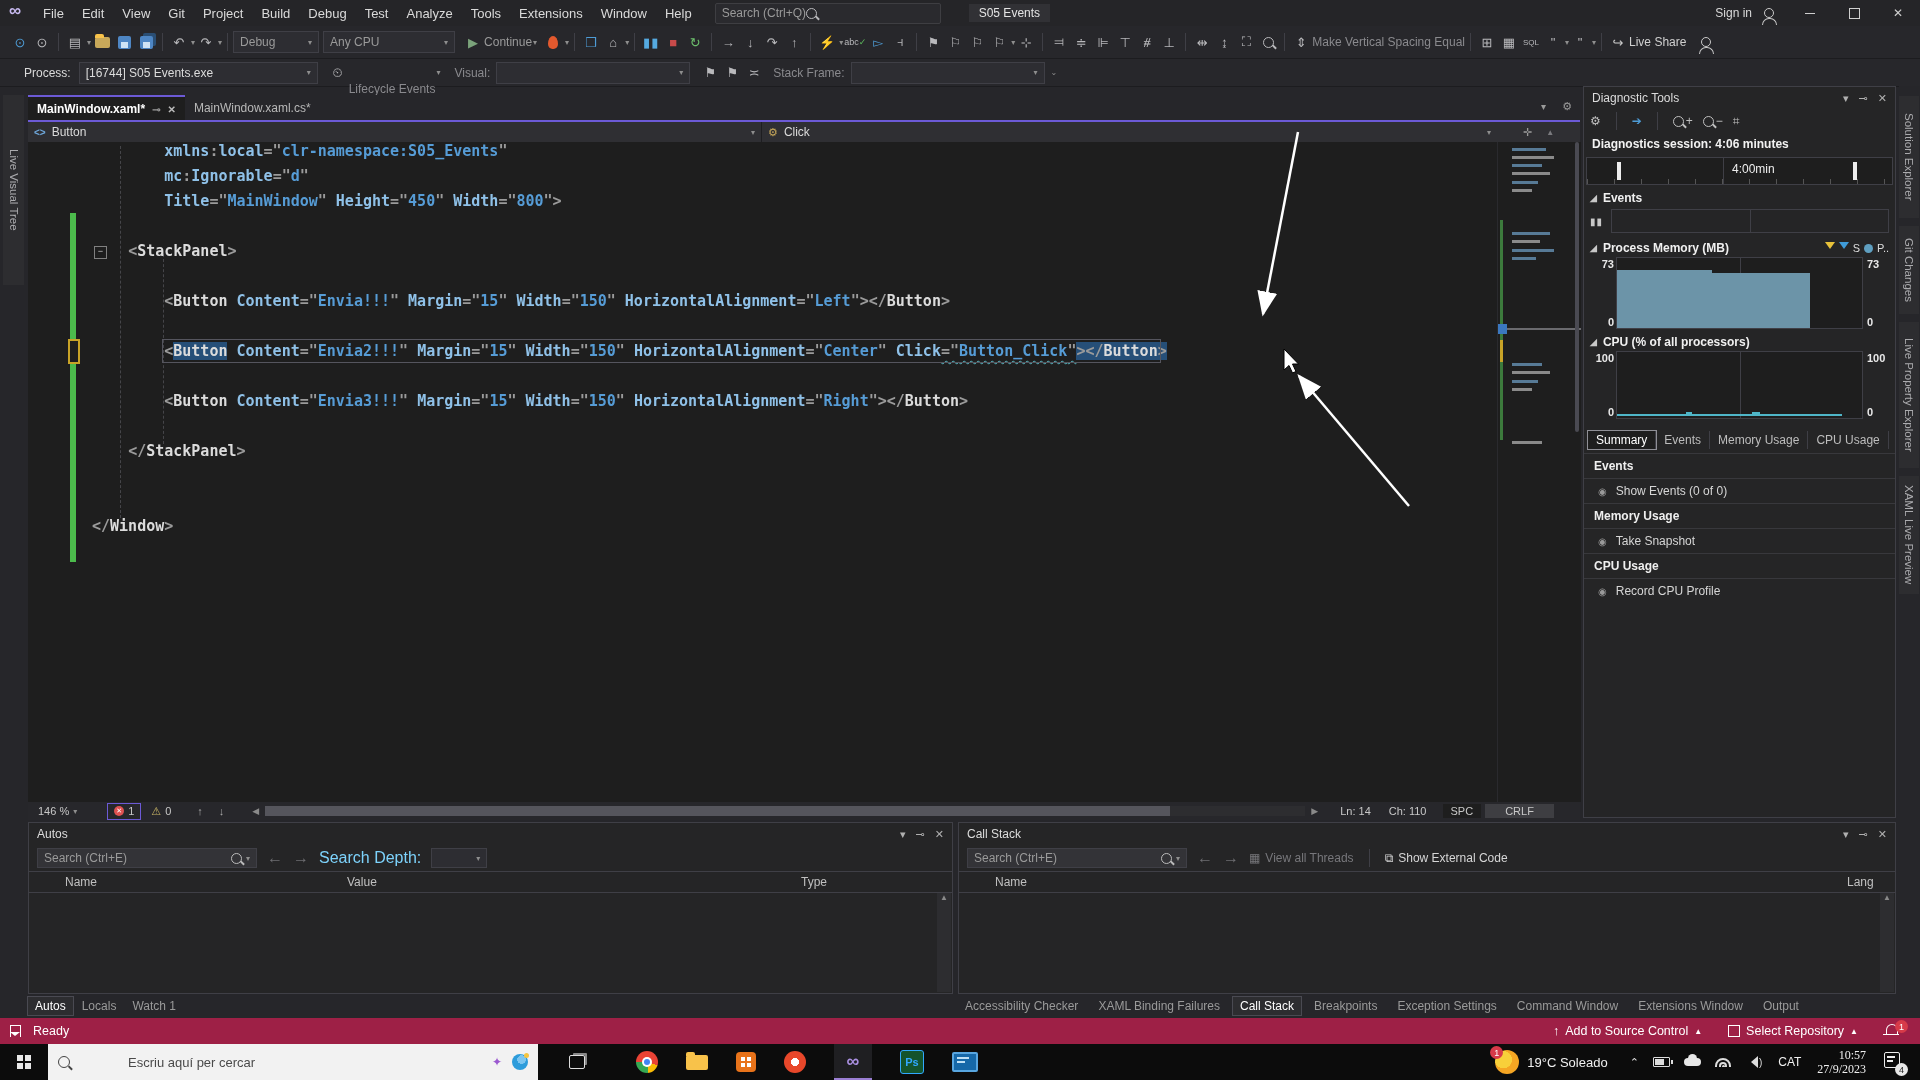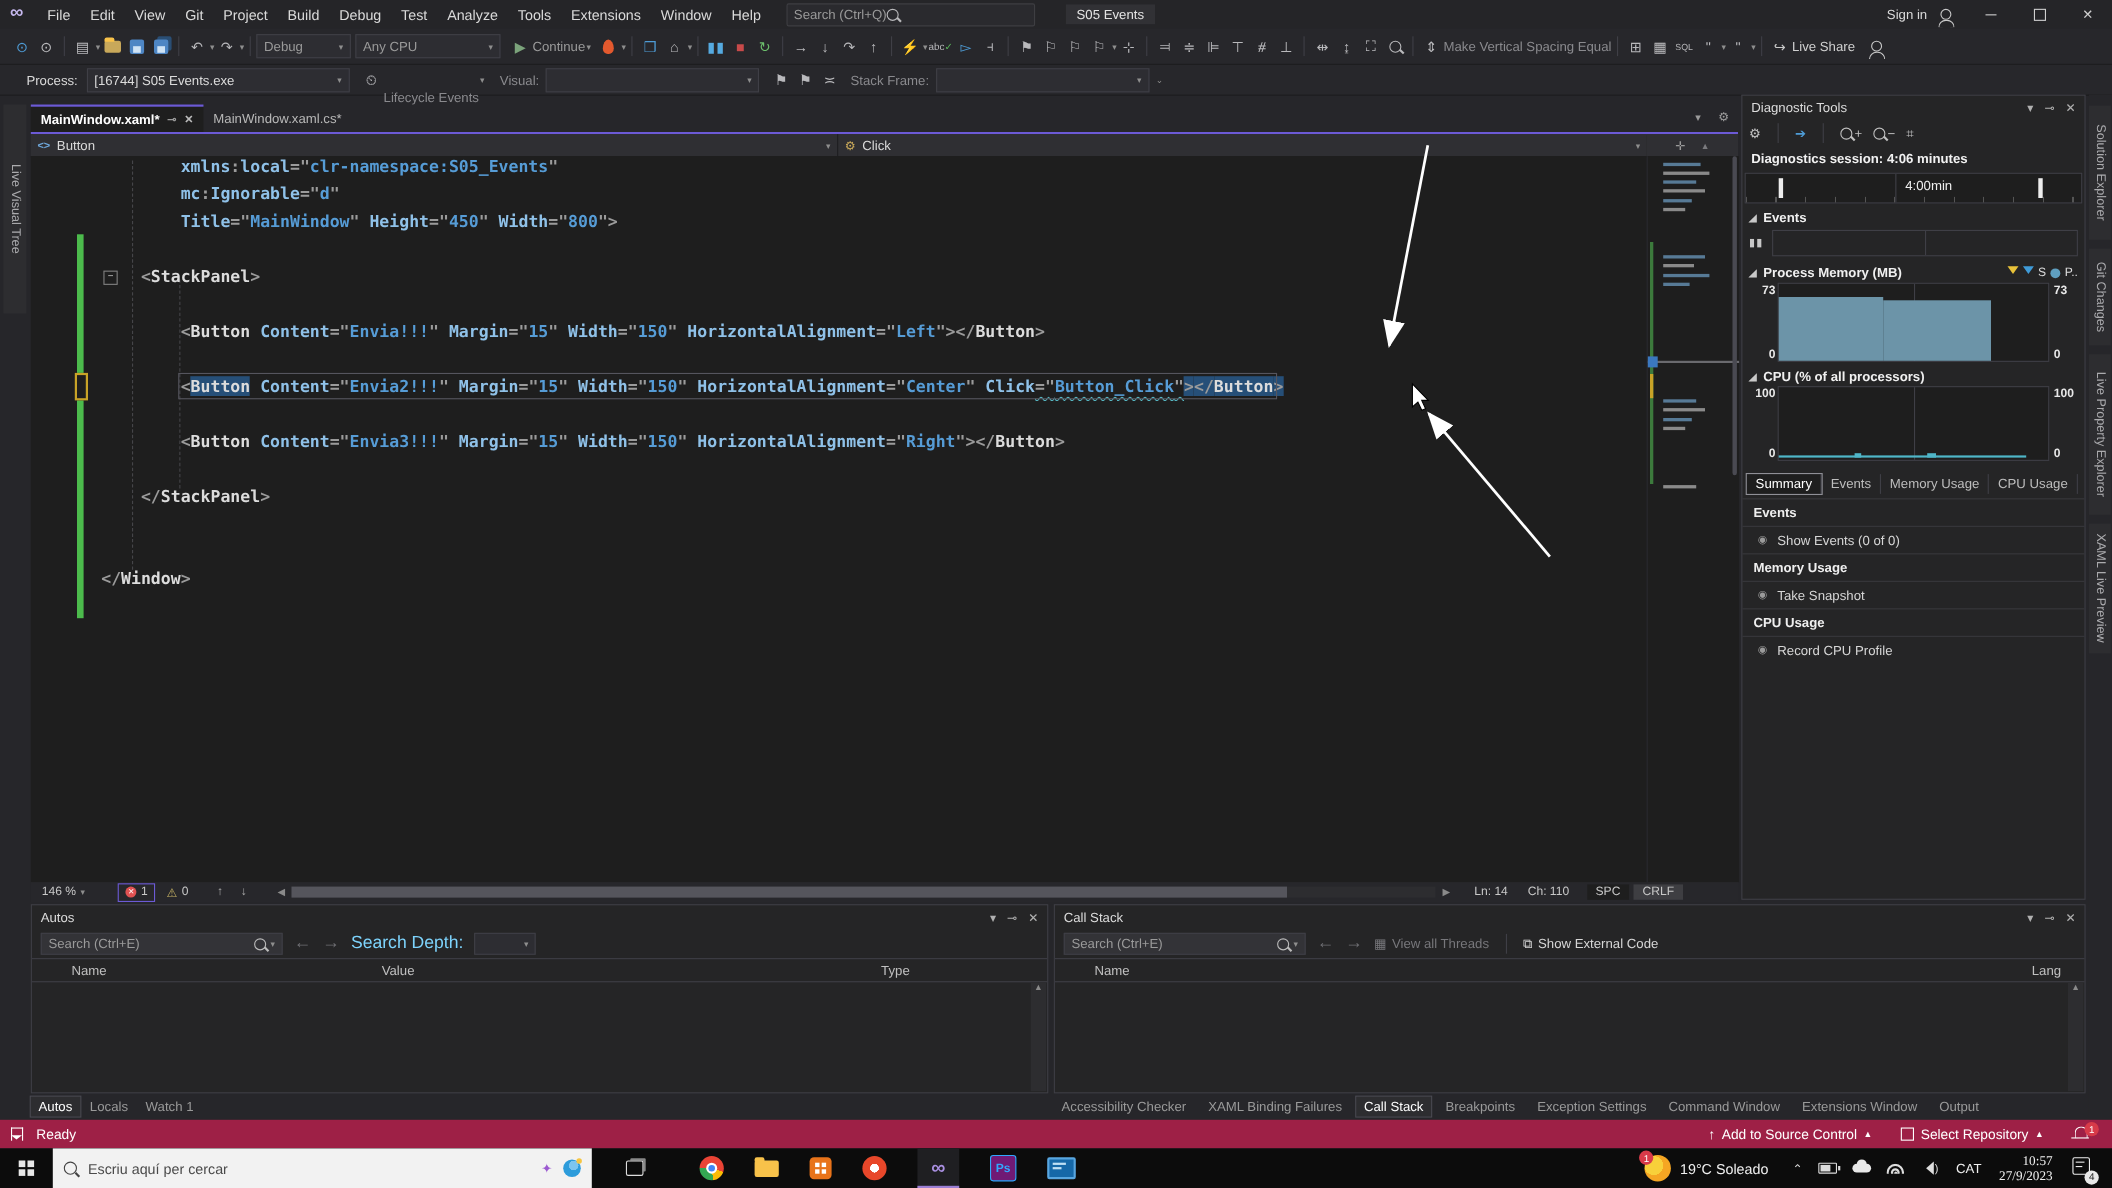--- a/index.html
+++ b/index.html
@@ -315,21 +315,21 @@
     <span style="margin-left:26px;color:#AAA;">↑</span>
     <span style="margin-left:16px;color:#AAA;">↓</span>
     <span style="margin-left:28px;color:#8A8A8A;font-size:9px;">◀</span>
     <div style="width:1040px;height:10px;background:#2D2D30;margin-left:6px;position:relative;">
       <div style="position:absolute;left:0;top:0;width:905px;height:10px;background:#55555C;"></div>
     </div>
     <span style="margin-left:6px;color:#8A8A8A;font-size:9px;">▶</span>
     <span style="margin-left:22px;">Ln: 14</span>
     <span style="margin-left:18px;">Ch: 110</span>
     <span style="margin-left:16px;background:#1E1E1E;padding:1px 8px;">SPC</span>
-    <span style="margin-left:4px;background:#3E3E42;padding:1px 8px;">CRLF</span>
+    <span style="margin-left:4px;background:#3E3E42;padding:1px 20px;">CRLF</span>
   </div>
 
   <div class="abs panel" style="left:1583px;top:86px;width:313px;height:732px;">
     <div class="panel-title">
       <span>Diagnostic Tools</span>
       <span class="pt-icons">
           <span>▾</span>
           <span>⊸</span>
           <span>✕</span>
         </span>
@@ -563,21 +563,21 @@
   <div class="abs row" style="left:0;top:1044px;width:1920px;height:36px;background:#0C0C0C;">
     <div style="width:48px;height:36px;display:flex;align-items:center;justify-content:center;">
       <span style="width:14px;height:14px;background:
         linear-gradient(#E8E8E8,#E8E8E8) 0 0/6px 6px no-repeat,
         linear-gradient(#E8E8E8,#E8E8E8) 8px 0/6px 6px no-repeat,
         linear-gradient(#E8E8E8,#E8E8E8) 0 8px/6px 6px no-repeat,
         linear-gradient(#E8E8E8,#E8E8E8) 8px 8px/6px 6px no-repeat;"></span>
     </div>
     <div class="row" style="width:490px;height:36px;background:#F2F2F2;padding:0 10px;gap:10px;box-sizing:border-box;">
       <span class="mag" style="color:#444;width:10px;height:10px;"></span>
-      <span style="color:#4A4A4A;font-size:13px;flex:1;">Escriu aquí per cercar</span>
+      <span style="color:#4A4A4A;font-size:13px;flex:1;margin-left:48px;">Escriu aquí per cercar</span>
       <span style="color:#9B59D0;font-size:12px;">✦</span>
       <span style="width:16px;height:16px;border-radius:50%;background:radial-gradient(circle at 60% 35%,#7CC5F0 0 30%,#2D9CDB 31% 100%);position:relative;">
           <span style="position:absolute;right:-1px;top:-1px;width:5px;height:5px;border-radius:50%;background:#F5C542;"></span>
         </span>
     </div>
     <div style="width:46px;height:36px;display:flex;align-items:center;justify-content:center;margin-left:16px;">
       <span style="width:14px;height:12px;border:1.5px solid #DDD;border-radius:2px;box-shadow:3px -3px 0 -1px #888;"></span>
     </div>
     <div class="row" style="gap:28px;margin-left:36px;">
       <span style="width:22px;height:22px;border-radius:50%;background:conic-gradient(#EA4335 0 30%,#FBBC05 30% 48%,#34A853 48% 75%,#EA4335 75%);position:relative;display:inline-block;">
@@ -585,21 +585,21 @@
           <span style="position:absolute;left:8px;top:8px;width:6px;height:6px;border-radius:50%;background:#4285F4;"></span>
         </span>
       <span class="folder-ic"></span>
       <span style="width:20px;height:20px;border-radius:4px;background:#E8731A;display:flex;align-items:center;justify-content:center;">
           <span style="width:10px;height:10px;background:linear-gradient(#FFF,#FFF) 0 0/4px 4px no-repeat,linear-gradient(#FFF,#FFF) 6px 0/4px 4px no-repeat,linear-gradient(#FFF,#FFF) 0 6px/4px 4px no-repeat,linear-gradient(#FFF,#FFF) 6px 6px/4px 4px no-repeat;"></span>
         </span>
       <span style="width:22px;height:22px;border-radius:50%;background:radial-gradient(circle,#FFF 0 25%,#E8472A 26% 100%);"></span>
       <span style="width:38px;height:34px;background:#1F1F22;display:flex;align-items:center;justify-content:center;border-bottom:2px solid #9B7FD4;">
           <span style="font-size:18px;font-weight:bold;color:#A98FE0;">∞</span>
         </span>
-      <span style="width:22px;height:22px;background:#701a75;border:1px solid #31A8FF;border-radius:3px;display:flex;align-items:center;justify-content:center;color:#31A8FF;font-size:11px;font-weight:bold;">Ps</span>
+      <span style="width:22px;height:22px;background:#14532d;border:1px solid #31A8FF;border-radius:3px;display:flex;align-items:center;justify-content:center;color:#31A8FF;font-size:11px;font-weight:bold;">Ps</span>
       <span style="width:22px;height:16px;background:#1668A8;border:2px solid #58A6E0;border-radius:2px;position:relative;">
           <span style="position:absolute;left:3px;top:3px;width:12px;height:2px;background:#BFE0F5;"></span>
           <span style="position:absolute;left:3px;top:7px;width:8px;height:2px;background:#BFE0F5;"></span>
         </span>
     </div>
     <div style="flex:1"></div>
     <span style="position:relative;width:24px;height:24px;border-radius:50%;background:radial-gradient(circle at 35% 40%,#F8D03A 0 40%,#F5A623 41% 100%);">
       <span class="badge" style="left:-5px;top:-4px;">1</span>
     </span>
     <span style="margin-left:8px;font-size:13px;color:#F0F0F0;"><span>19°C</span>&nbsp;<span>Soleado</span></span>

